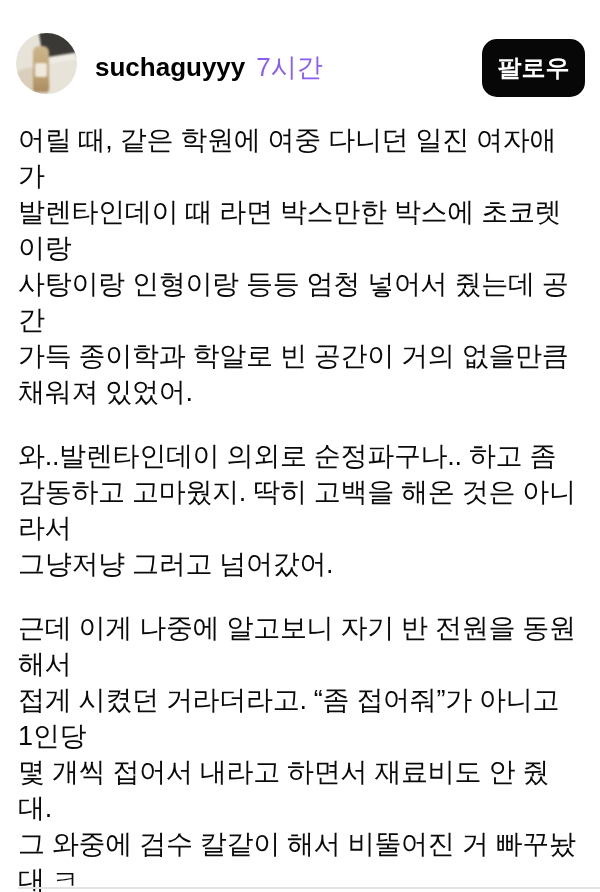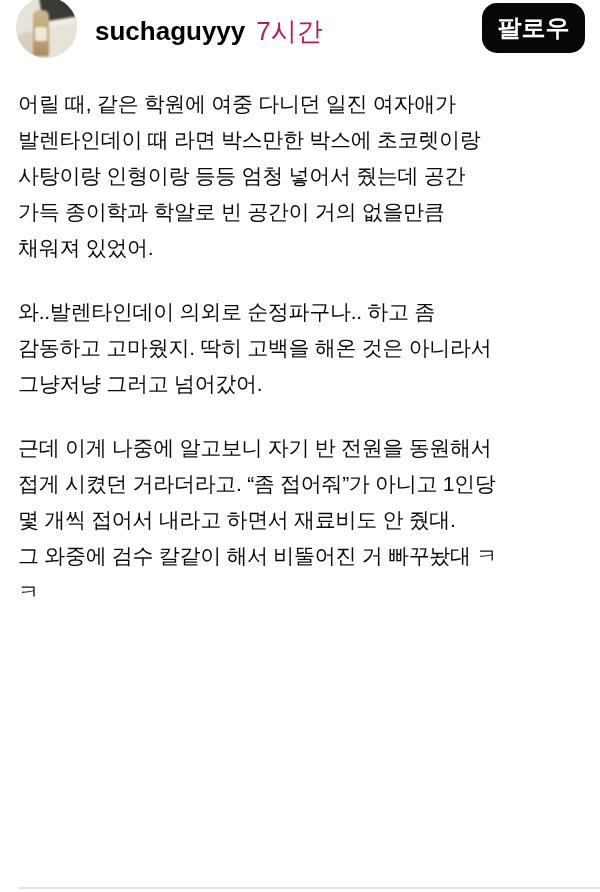--- a/index.html
+++ b/index.html
@@ -12,20 +12,21 @@
     position: relative;
     width: 600px;
     height: 892px;
     background: #ffffff;
     overflow: hidden;
   }
   
   .header {
     position: relative;
     height: 62px;
+    margin-top: 36px;
   }
   .avatar {
     position: absolute;
     left: 16px;
     top: -3px;
     width: 61px;
     height: 61px;
     border-radius: 50%;
     overflow: hidden;
     background: #e7e3d9;
@@ -92,47 +93,47 @@
   }
   .username {
     font-size: 26px;
     font-weight: 700;
     color: #000000;
     cursor: pointer;
   }
   .timestamp {
     font-size: 26px;
     font-weight: 400;
-    color: #be185d;
+    color: #8b5cf6;
   }
   .follow-btn {
     position: absolute;
     left: 482px;
     top: 3px;
     width: 103px;
-    height: 50px;
+    height: 58px;
     border: none;
     border-radius: 15px;
     background: #070707;
     color: #ffffff;
     font-family: inherit;
     font-size: 24px;
     font-weight: 700;
     cursor: pointer;
     padding: 0;
     line-height: 50px;
     text-align: center;
   }
   
   .content {
     padding: 24px 22px 0 18px;
   }
   .content p {
     margin: 0 0 28px 0;
-    font-size: 21px;
+    font-size: 27px;
     line-height: 36px;
     color: #0a0a0a;
     white-space: pre-line;
     letter-spacing: -0.3px;
   }
   
   .divider {
     position: absolute;
     left: 18px;
     right: 0;

